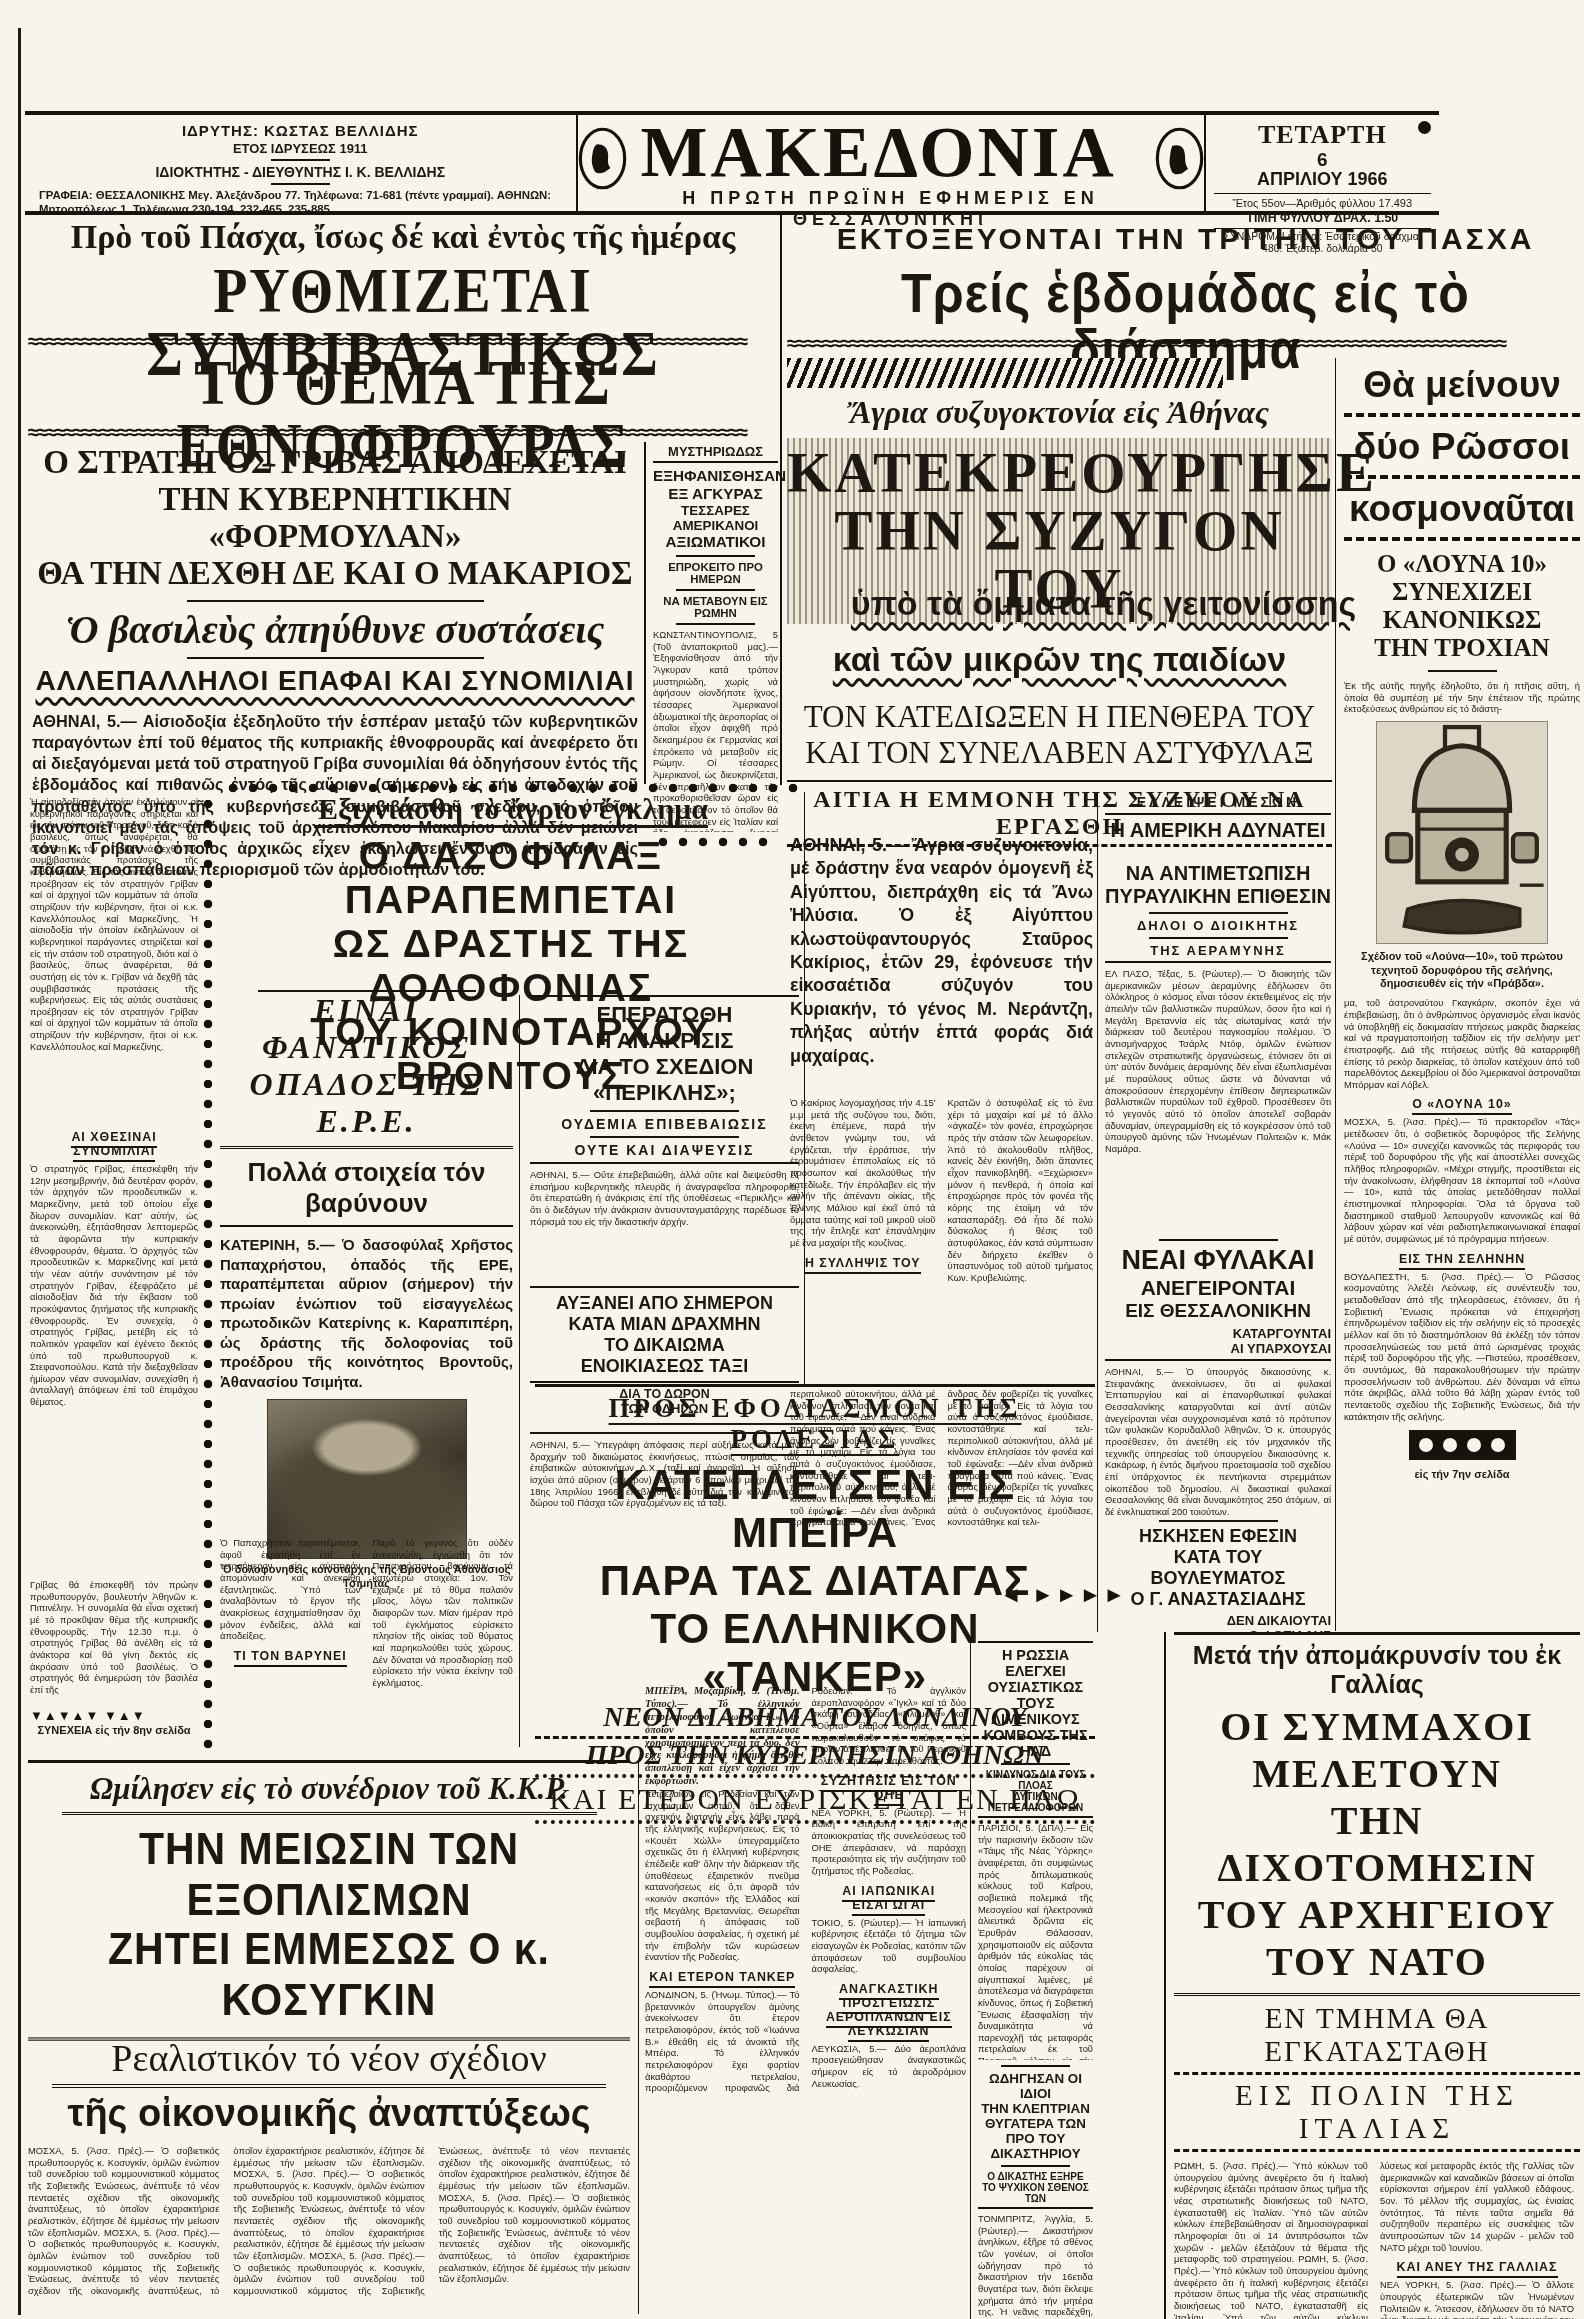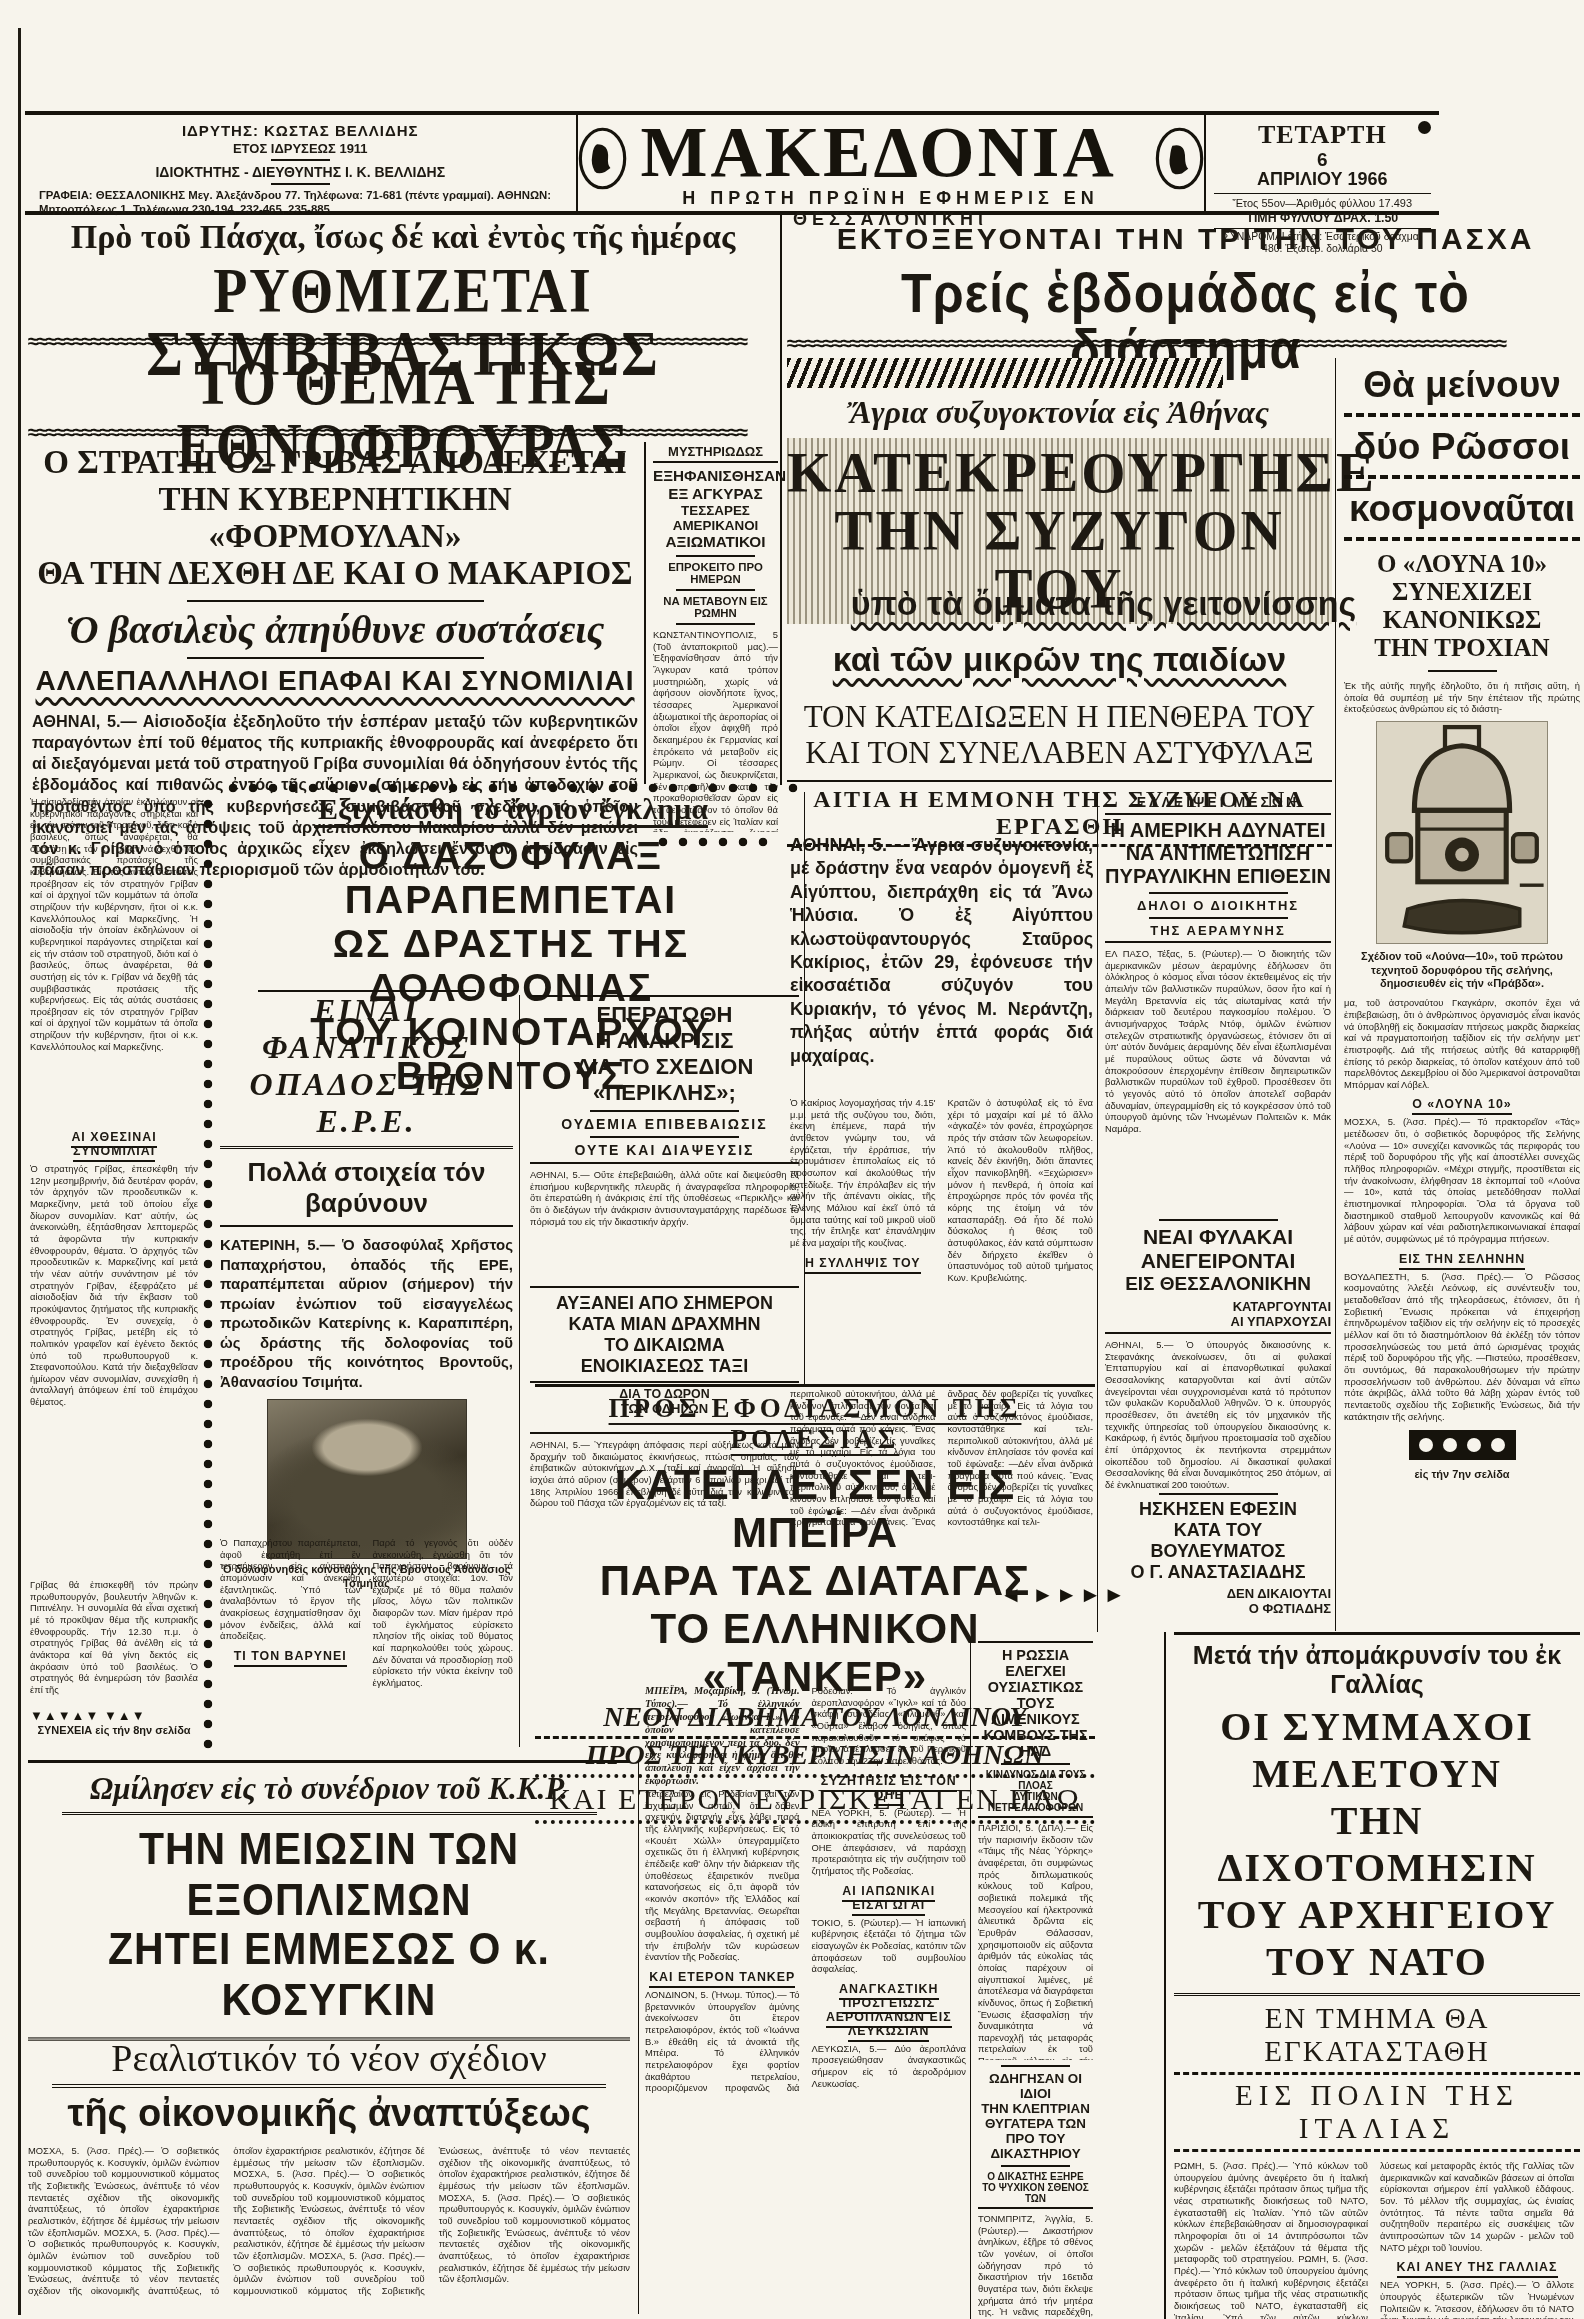--- a/index.html
+++ b/index.html
@@ -235,29 +235,29 @@
   </div>
   <div class="abs clip" style="left:790px;top:1388px;width:303px;height:228px;columns:2;column-gap:12px;">
     <div class="body-s">περιπολικοῦ αὐτοκινήτου, ἀλλά μέ κίνδυνον ἐπλησίασε τόν φονέα καί τοῦ ἐφώναξε: —Δέν εἶναι ἀνδρικά πράγματα αὐτά πού κάνεις. Ἕνας ἄνδρας δέν φοβερίζει τίς γυναῖκες μέ τό μαχαίρι. Εἰς τά λόγια του αὐτά ὁ συζυγοκτόνος ἐμούδιασε, κοντοστάθηκε καί τελι- περιπολικοῦ αὐτοκινήτου, ἀλλά μέ κίνδυνον ἐπλησίασε τόν φονέα καί τοῦ ἐφώναξε: —Δέν εἶναι ἀνδρικά πράγματα αὐτά πού κάνεις. Ἕνας ἄνδρας δέν φοβερίζει τίς γυναῖκες μέ τό μαχαίρι. Εἰς τά λόγια του αὐτά ὁ συζυγοκτόνος ἐμούδιασε, κοντοστάθηκε καί τελι- περιπολικοῦ αὐτοκινήτου, ἀλλά μέ κίνδυνον ἐπλησίασε τόν φονέα καί τοῦ ἐφώναξε: —Δέν εἶναι ἀνδρικά πράγματα αὐτά πού κάνεις. Ἕνας ἄνδρας δέν φοβερίζει τίς γυναῖκες μέ τό μαχαίρι. Εἰς τά λόγια του αὐτά ὁ συζυγοκτόνος ἐμούδιασε, κοντοστάθηκε καί τελι-</div>
   </div>
   <div class="abs tri-row" style="left:1000px;top:1582px;"></div>
 
   <div class="abs vline" style="left:1097px;top:792px;width:1px;height:840px;"></div>
   <div class="abs clip" style="left:1105px;top:794px;width:226px;height:838px;">
     <div class="ctr" style="font-weight:bold;font-size:14px;letter-spacing:3px;border-bottom:2px solid #16130c;padding-bottom:3px;">ΕΛΛΕΙΨΕΙ ΜΕΣΩΝ</div>
     <div class="ctr" style="font-weight:800;font-size:20px;margin-top:4px;">Η ΑΜΕΡΙΚΗ ΑΔΥΝΑΤΕΙ</div>
-    <div class="ctr" style="font-weight:800;font-size:20px;">ΝΑ ΑΝΤΙΜΕΤΩΠΙΣΗ</div>
+    <div class="ctr" style="font-weight:800;font-size:20px;margin-top:20px;">ΝΑ ΑΝΤΙΜΕΤΩΠΙΣΗ</div>
     <div class="ctr" style="font-weight:800;font-size:20px;">ΠΥΡΑΥΛΙΚΗΝ ΕΠΙΘΕΣΙΝ</div>
     <div class="rule-c" style="width:139px;"></div>
     <div class="ctr" style="font-weight:bold;font-size:13px;letter-spacing:2px;">ΔΗΛΟΙ Ο ΔΙΟΙΚΗΤΗΣ</div>
     <div class="rule-c" style="width:139px;"></div>
     <div class="ctr" style="font-weight:bold;font-size:13px;letter-spacing:2px;border-bottom:2px solid #16130c;padding-bottom:3px;">ΤΗΣ ΑΕΡΑΜΥΝΗΣ</div>
     <div class="body-s clip" style="height:265px;margin-top:5px;">ΕΛ ΠΑΣΟ, Τέξας, 5. (Ρώυτερ).— Ὁ διοικητής τῶν ἀμερικανικῶν μέσων ἀεραμύνης ἐδήλωσεν ὅτι ὁλόκληρος ὁ κόσμος εἶναι τόσον ἐκτεθειμένος εἰς τήν ἀπειλήν τῶν βαλλιστικῶν πυραύλων, ὅσον ἦτο καί ἡ Μεγάλη Βρεταννία εἰς τάς αἰωταμίνας κατά τήν διάρκειαν τοῦ δευτέρου παγκοσμίου πολέμου. Ὁ ἀντισμήναρχος Τσάρλς Ντόφ, ὁμιλῶν ἐνώπιον στελεχῶν στρατιωτικῆς ὀργανώσεως, ἐτόνισεν ὅτι αἱ ὑπ' αὐτόν δυνάμεις ἀεραμύνης δέν εἶναι ἐξωπλισμέναι μέ πυραύλους οὕτως ὥστε νά δύνανται νά ἀποκρούσουν ἐπερχομένην ἐπίθεσιν διηπειρωτικῶν βαλλιστικῶν πυραύλων τοῦ ἐχθροῦ. Προσέθεσεν ὅτι τό γεγονός αὐτό τό ὁποῖον ἀποτελεῖ σοβαράν ἀδυναμίαν, ὑπεγραμμίσθη εἰς τό κογκρέσσον ὑπό τοῦ ὑπουργοῦ ἀμύνης τῶν Ἡνωμένων Πολιτειῶν κ. Μάκ Ναμάρα.</div>
     <div class="rule-c" style="width:119px;margin-top:6px;"></div>
-    <div class="ctr" style="font-weight:800;font-size:21px;">ΝΕΑΙ ΦΥΛΑΚΑΙ</div>
+    <div class="ctr" style="font-weight:800;font-size:27px;">ΝΕΑΙ ΦΥΛΑΚΑΙ</div>
     <div class="ctr" style="font-weight:800;font-size:21px;">ΑΝΕΓΕΙΡΟΝΤΑΙ</div>
     <div class="ctr" style="font-weight:800;font-size:19px;">ΕΙΣ ΘΕΣΣΑΛΟΝΙΚΗΝ</div>
     <div style="font-weight:bold;font-size:13px;text-align:right;margin-top:4px;">ΚΑΤΑΡΓΟΥΝΤΑΙ</div>
     <div style="font-weight:bold;font-size:13px;text-align:right;border-bottom:2px solid #16130c;padding-bottom:3px;">ΑΙ ΥΠΑΡΧΟΥΣΑΙ</div>
     <div class="body-s clip" style="height:149px;margin-top:5px;">ΑΘΗΝΑΙ, 5.— Ὁ ὑπουργός δικαιοσύνης κ. Στεφανάκης ἀνεκοίνωσεν, ὅτι αἱ φυλακαί Ἑπταπυργίου καί αἱ ἐπανορθωτικαί φυλακαί Θεσσαλονίκης καταργοῦνται καί ἀντί αὐτῶν ἀνεγείρονται νέαι συγχρονισμέναι κατά τό πρότυπον τῶν φυλακῶν Κορυδαλλοῦ Ἀθηνῶν. Ὁ κ. ὑπουργός προσέθεσεν, ὅτι ἀνετέθη εἰς τόν μηχανικόν τῆς τεχνικῆς ὑπηρεσίας τοῦ ὑπουργείου δικαιοσύνης κ. Κακάρωφ, ἡ ἐντός διμήνου προετοιμασία τοῦ σχεδίου ἐπί ὑπάρχοντος ἐκ πεντήκοντα στρεμμάτων οἰκοπέδου τοῦ δημοσίου. Αἱ δικαστικαί φυλακαί Θεσσαλονίκης θά εἶναι δυναμικότητος 250 ἀτόμων, αἱ δέ ἐγκληματικαί 200 τοιούτων.</div>
     <div class="rule-c" style="width:119px;margin-top:5px;"></div>
     <div class="ctr" style="font-weight:800;font-size:18px;">ΗΣΚΗΣΕΝ ΕΦΕΣΙΝ</div>
     <div class="ctr" style="font-weight:800;font-size:18px;">ΚΑΤΑ ΤΟΥ ΒΟΥΛΕΥΜΑΤΟΣ</div>
     <div class="ctr" style="font-weight:800;font-size:18px;">Ο Γ. ΑΝΑΣΤΑΣΙΑΔΗΣ</div>
     <div style="font-weight:bold;font-size:13px;text-align:right;margin-top:3px;">ΔΕΝ ΔΙΚΑΙΟΥΤΑΙ</div>

